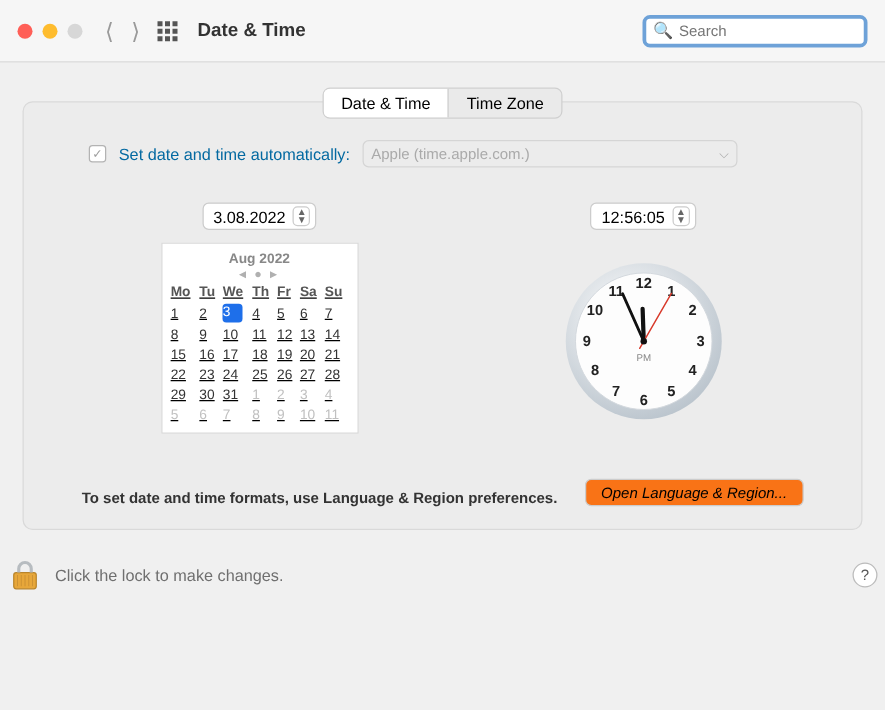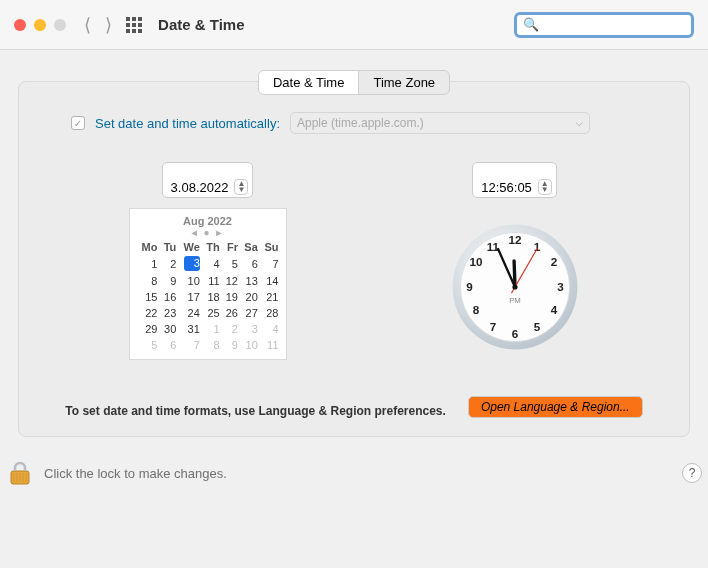--- a/index.html
+++ b/index.html
@@ -32,27 +32,27 @@
 
 .auto-row { display: flex; align-items: center; gap: 10px; margin-bottom: 28px; margin-left: 24px; }
 .check { width: 14px; height: 14px; border: 1px solid #b3b3b3; border-radius: 3px; background: #fff; display:flex; align-items:center; justify-content:center; font-size:10px; color:#9d9d9d;}
 .auto-label { font-size: 13px; color: #0369a1; }
 .server { flex: 1; max-width: 300px; height: 22px; border: 1px solid #d5d5d5; border-radius: 5px; padding: 2px 6px; font-size: 12px; color: #aaa; display:flex; align-items:center; justify-content:space-between; background:#ececec; }
 .server .chev-down { font-size: 10px; color: #aaa; }
 
 .cols { display: flex; justify-content: space-around; align-items: flex-start; }
 .col { display: flex; flex-direction: column; align-items: center; }
 
-.stepper { display: inline-flex; align-items: center; background: #fff; border: 1px solid #ccc; border-radius: 5px; padding: 16px 4px 2px 8px; font-size: 13px; gap: 6px; margin-bottom: 10px; }
+.stepper { display: inline-flex; align-items: center; background: #fff; border: 1px solid #ccc; border-radius: 5px; padding: 2px 4px 2px 8px; font-size: 13px; gap: 6px; margin-bottom: 10px; }
 .step-btns { display: flex; flex-direction: column; line-height: 6px; font-size: 8px; color: #666; border:1px solid #ccc; border-radius:4px; padding:1px 2px;}
 
 .cal { background: #fff; border: 1px solid #d9d9d9; width: 158px; padding: 6px; font-size: 11px; }
 .cal-head { display: flex; justify-content: space-between; align-items: center; color: #888; font-weight:600; margin-bottom:2px;flex-direction:column;}
 .cal-nav { letter-spacing: 2px; color:#b0b0b0; font-size:10px;}
-.cal table { width: 100%; border-collapse: collapse; text-align: right; }
+.cal table { width: 100%; border-collapse: collapse; text-align: left; text-decoration: underline; }
 .cal th { font-weight: 600; color:#555; padding:1px;}
 .cal td { padding: 2px 1px; color:#333; }
 .cal td.muted { color: #c0c0c0; }
 .cal td.sel span { display:inline-block; width:16px; height:15px; background:#1e6fea; color:#fff; border-radius:3px; line-height:15px;}
 
 .clock-wrap { width: 130px; height: 130px; margin-top:14px; position:relative; }
 
 .foot-row { display: flex; align-items: flex-end; justify-content: center; gap: 22px; margin-top: 36px; }
 .foot-text { font-size: 12px; color: #333; font-weight:600;}
 .btn { background: #f97316; border: 1px solid #ccc; border-radius: 5px; padding: 3px 12px; font-size: 12px; cursor:pointer;font-style:italic;}
@@ -83,20 +83,21 @@
         <span></span>
         <span></span>
         <span></span>
         <span></span>
       </div>
   </div>
   <div class="title">Date &amp; Time</div>
   <div class="spacer"></div>
   <div class="search">
     <span class="search-icon">🔍</span>
+    <input type="text" placeholder="Search" style="">
   </div>
 </div>
 
 <div class="content">
   <div class="seg">
     <div class="seg-ctrl">
       <button class="active">Date &amp; Time</button>
       <button>Time Zone</button>
     </div>
   </div>

